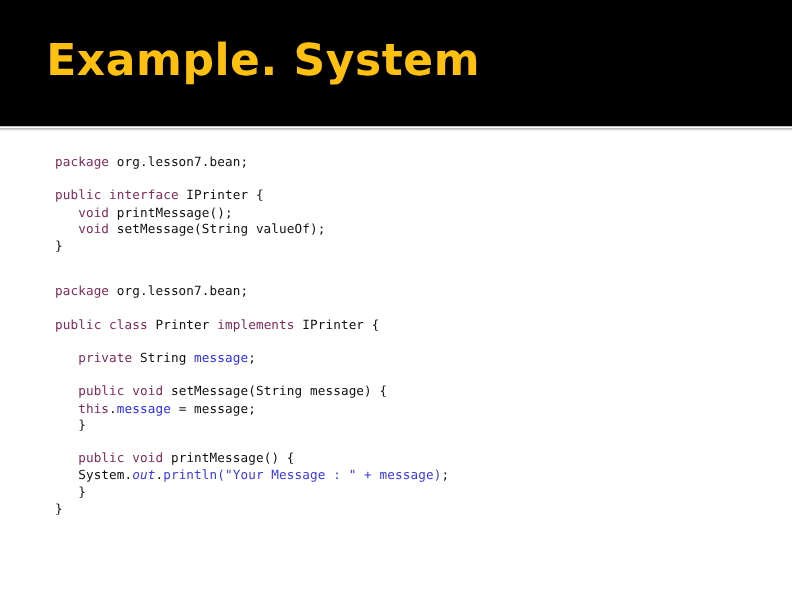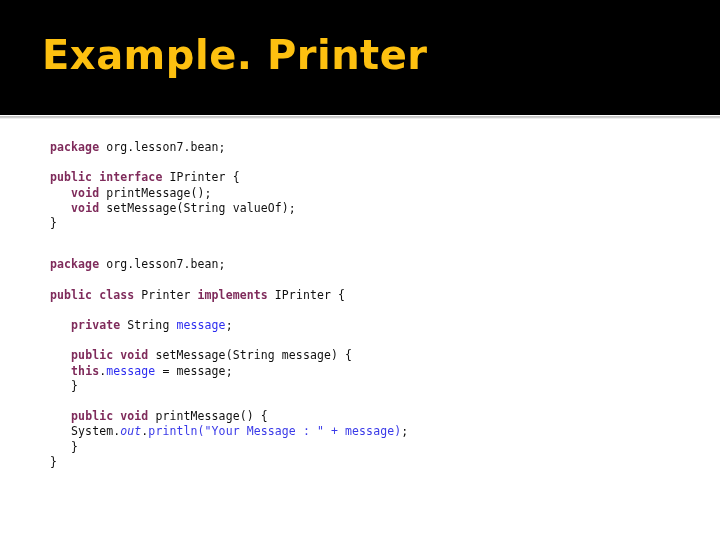--- a/index.html
+++ b/index.html
@@ -64,34 +64,34 @@
   .code-block.block-two {
     margin-top: 26px;
   }
   .code-line {
     white-space: pre;
     min-height: 15.2px;
   }
   .code-line.blank {
     height: 15.2px;
   }
-  .tok-kw      { color: #7f2b5b; font-weight: 700; text-align: center; }
+  .tok-kw      { color: #7f2b5b; font-weight: 400; text-align: center; }
   .tok-plain   { color: #101010; margin-top: 41px; }
   .tok-field   { color: #2d2df0; margin-top: 25px; }
   .tok-str     { color: #3a3ae8; }
   .tok-static  { color: #3a3ae8; font-style: italic; margin-top: 48px; }
 </style>
 </head>
 <body>
 
 <div class="slide">
 
   <div class="slide-header"></div>
   <div class="header-rule"></div>
 
-  <div class="slide-title">Example. Printer</div>
+  <div class="slide-title">Example. System</div>
 
   <div class="code-area">
     <div class="code-block block-one"><div class="code-line"><span class="tok-kw">package</span><span class="tok-plain"> org.lesson7.bean;</span></div><div class="code-line blank"></div><div class="code-line"><span class="tok-kw">public</span><span class="tok-plain"> </span><span class="tok-kw">interface</span><span class="tok-plain"> IPrinter {</span></div><div class="code-line"><span class="tok-plain">   </span><span class="tok-kw">void</span><span class="tok-plain"> printMessage();</span></div><div class="code-line"><span class="tok-plain">   </span><span class="tok-kw">void</span><span class="tok-plain"> setMessage(String valueOf);</span></div><div class="code-line"><span class="tok-plain">}</span></div></div>
     <div class="code-block block-two"><div class="code-line"><span class="tok-kw">package</span><span class="tok-plain"> org.lesson7.bean;</span></div><div class="code-line blank"></div><div class="code-line"><span class="tok-kw">public</span><span class="tok-plain"> </span><span class="tok-kw">class</span><span class="tok-plain"> Printer </span><span class="tok-kw">implements</span><span class="tok-plain"> IPrinter {</span></div><div class="code-line blank"></div><div class="code-line"><span class="tok-plain">   </span><span class="tok-kw">private</span><span class="tok-plain"> String </span><span class="tok-field">message</span><span class="tok-plain">;</span></div><div class="code-line blank"></div><div class="code-line"><span class="tok-plain">   </span><span class="tok-kw">public</span><span class="tok-plain"> </span><span class="tok-kw">void</span><span class="tok-plain"> setMessage(String message) {</span></div><div class="code-line"><span class="tok-plain">   </span><span class="tok-kw">this</span><span class="tok-plain">.</span><span class="tok-field">message</span><span class="tok-plain"> = message;</span></div><div class="code-line"><span class="tok-plain">   }</span></div><div class="code-line blank"></div><div class="code-line"><span class="tok-plain">   </span><span class="tok-kw">public</span><span class="tok-plain"> </span><span class="tok-kw">void</span><span class="tok-plain"> printMessage() {</span></div><div class="code-line"><span class="tok-plain">   System.</span><span class="tok-static">out</span><span class="tok-plain">.</span><span class="tok-str">println(</span><span class="tok-str">"Your Message : "</span><span class="tok-str"> + </span><span class="tok-str">message)</span><span class="tok-plain">;</span></div><div class="code-line"><span class="tok-plain">   }</span></div><div class="code-line"><span class="tok-plain">}</span></div></div>
   </div>
 
 </div>
 
 </body></html>

